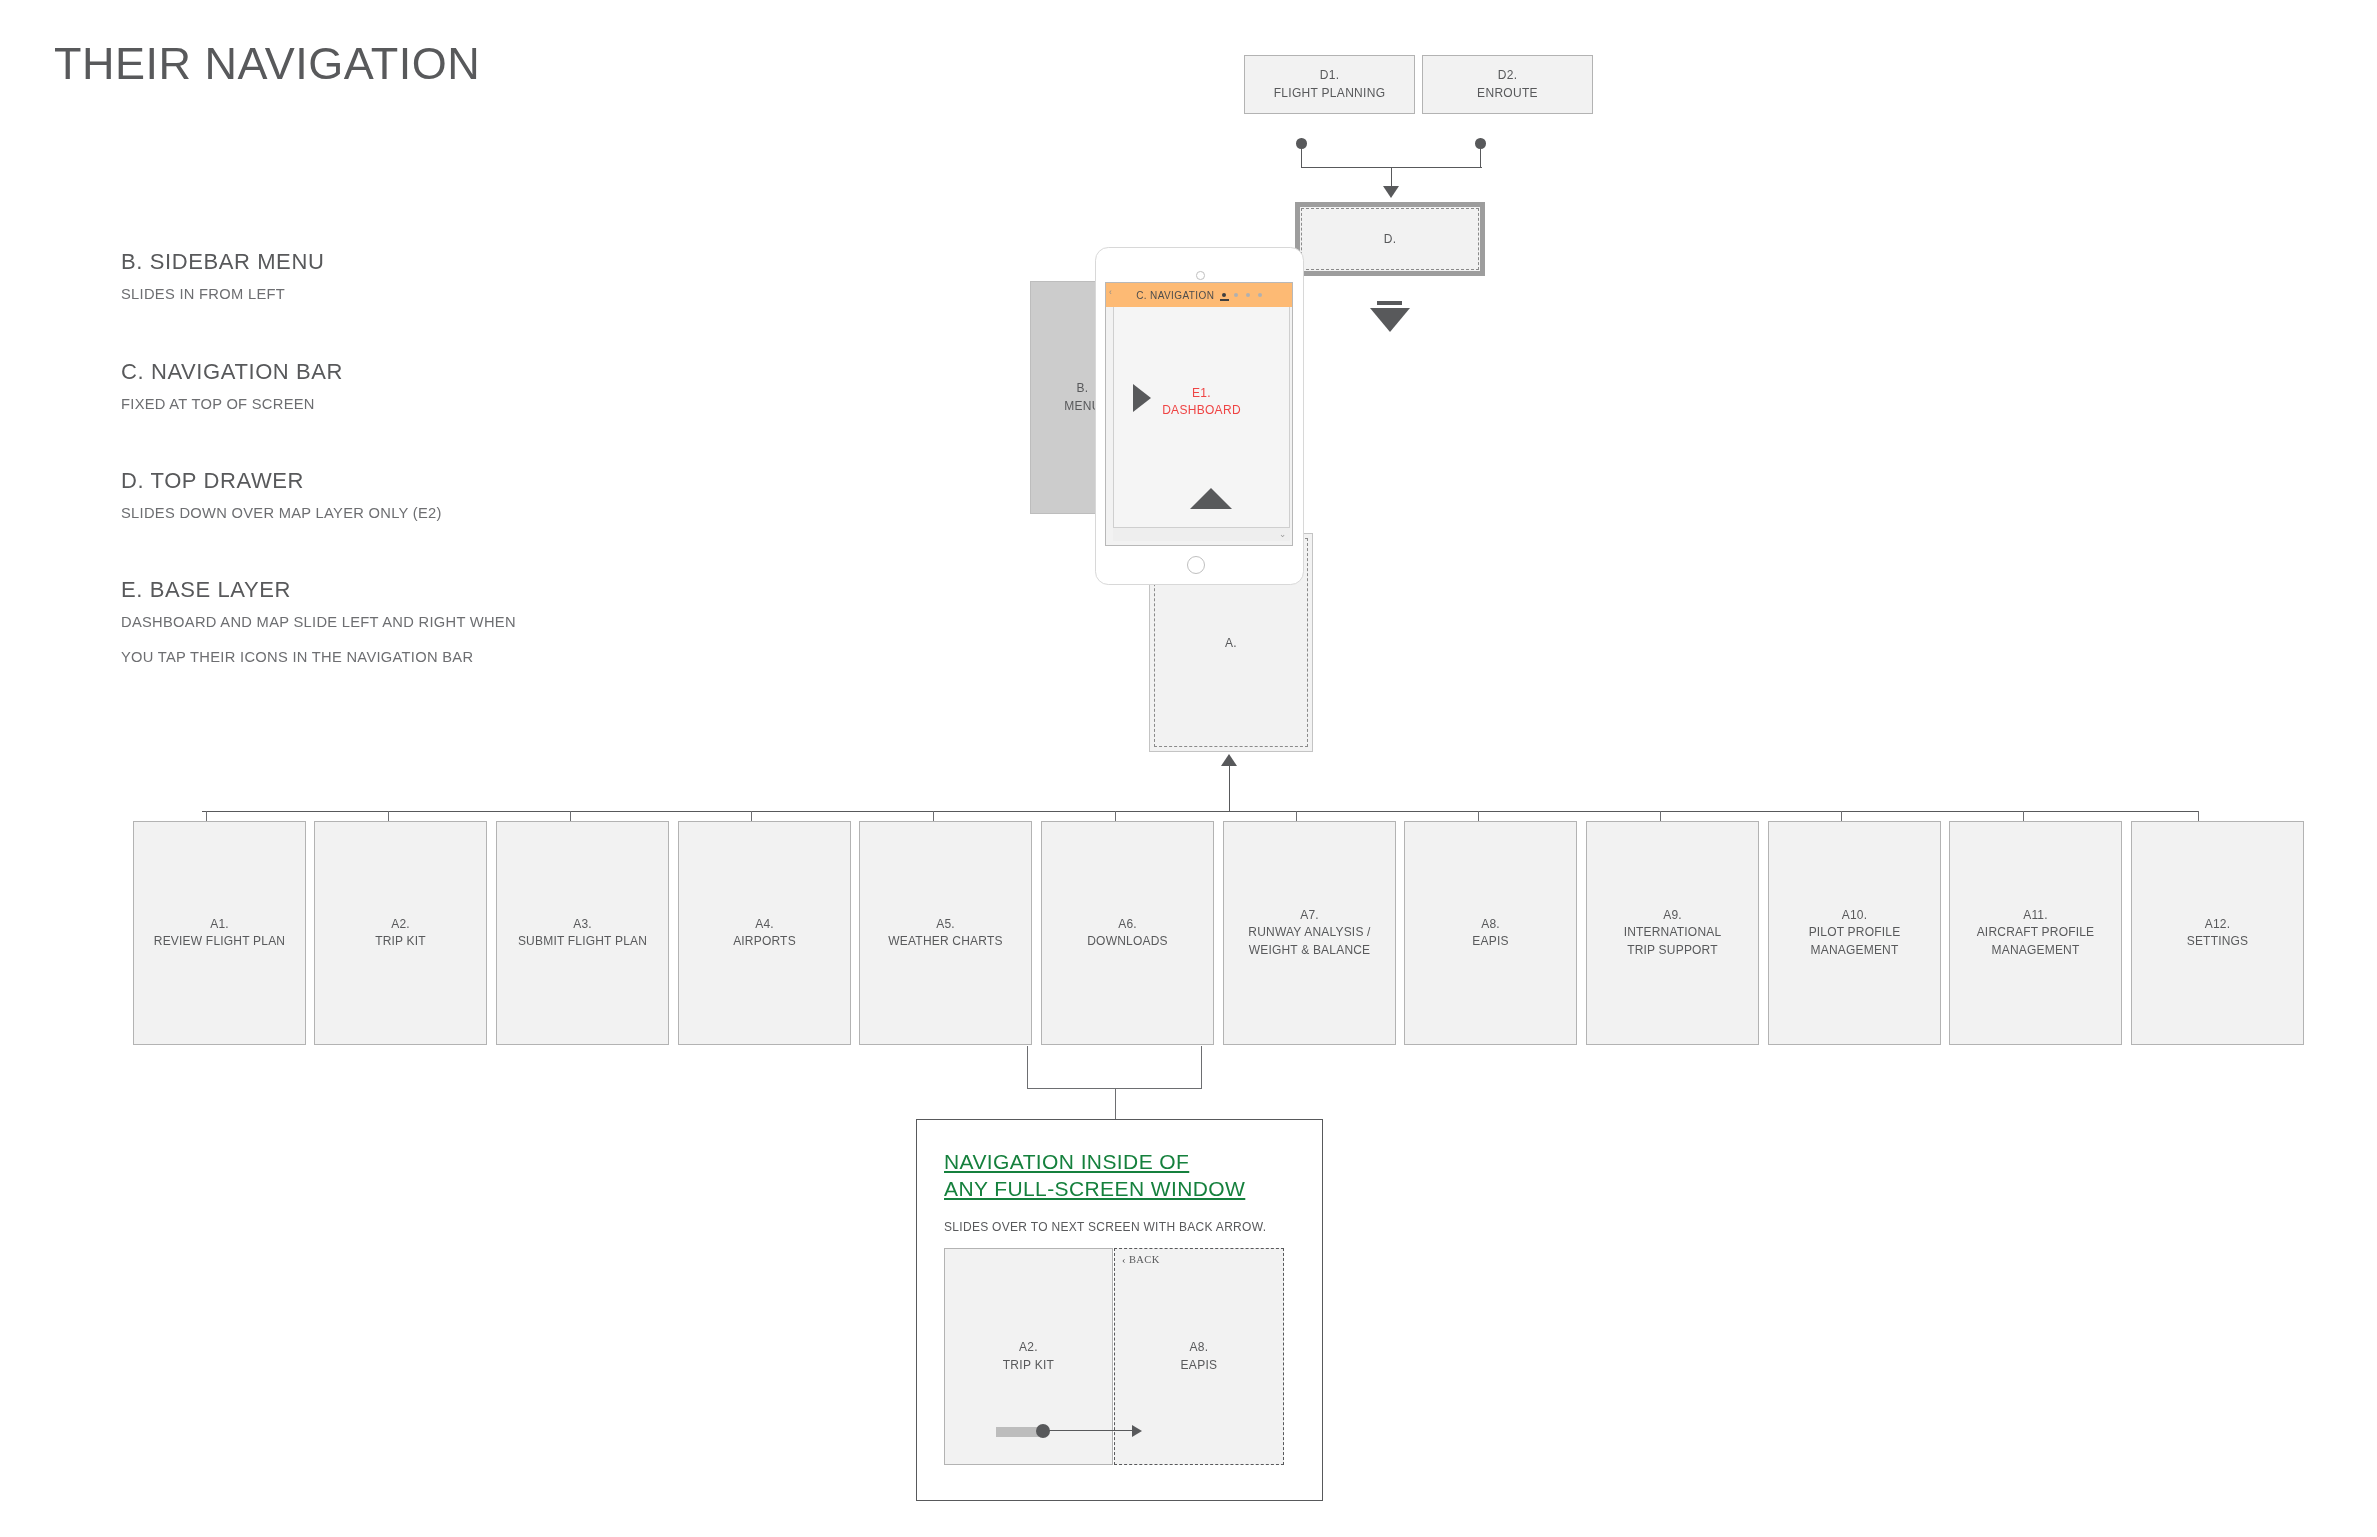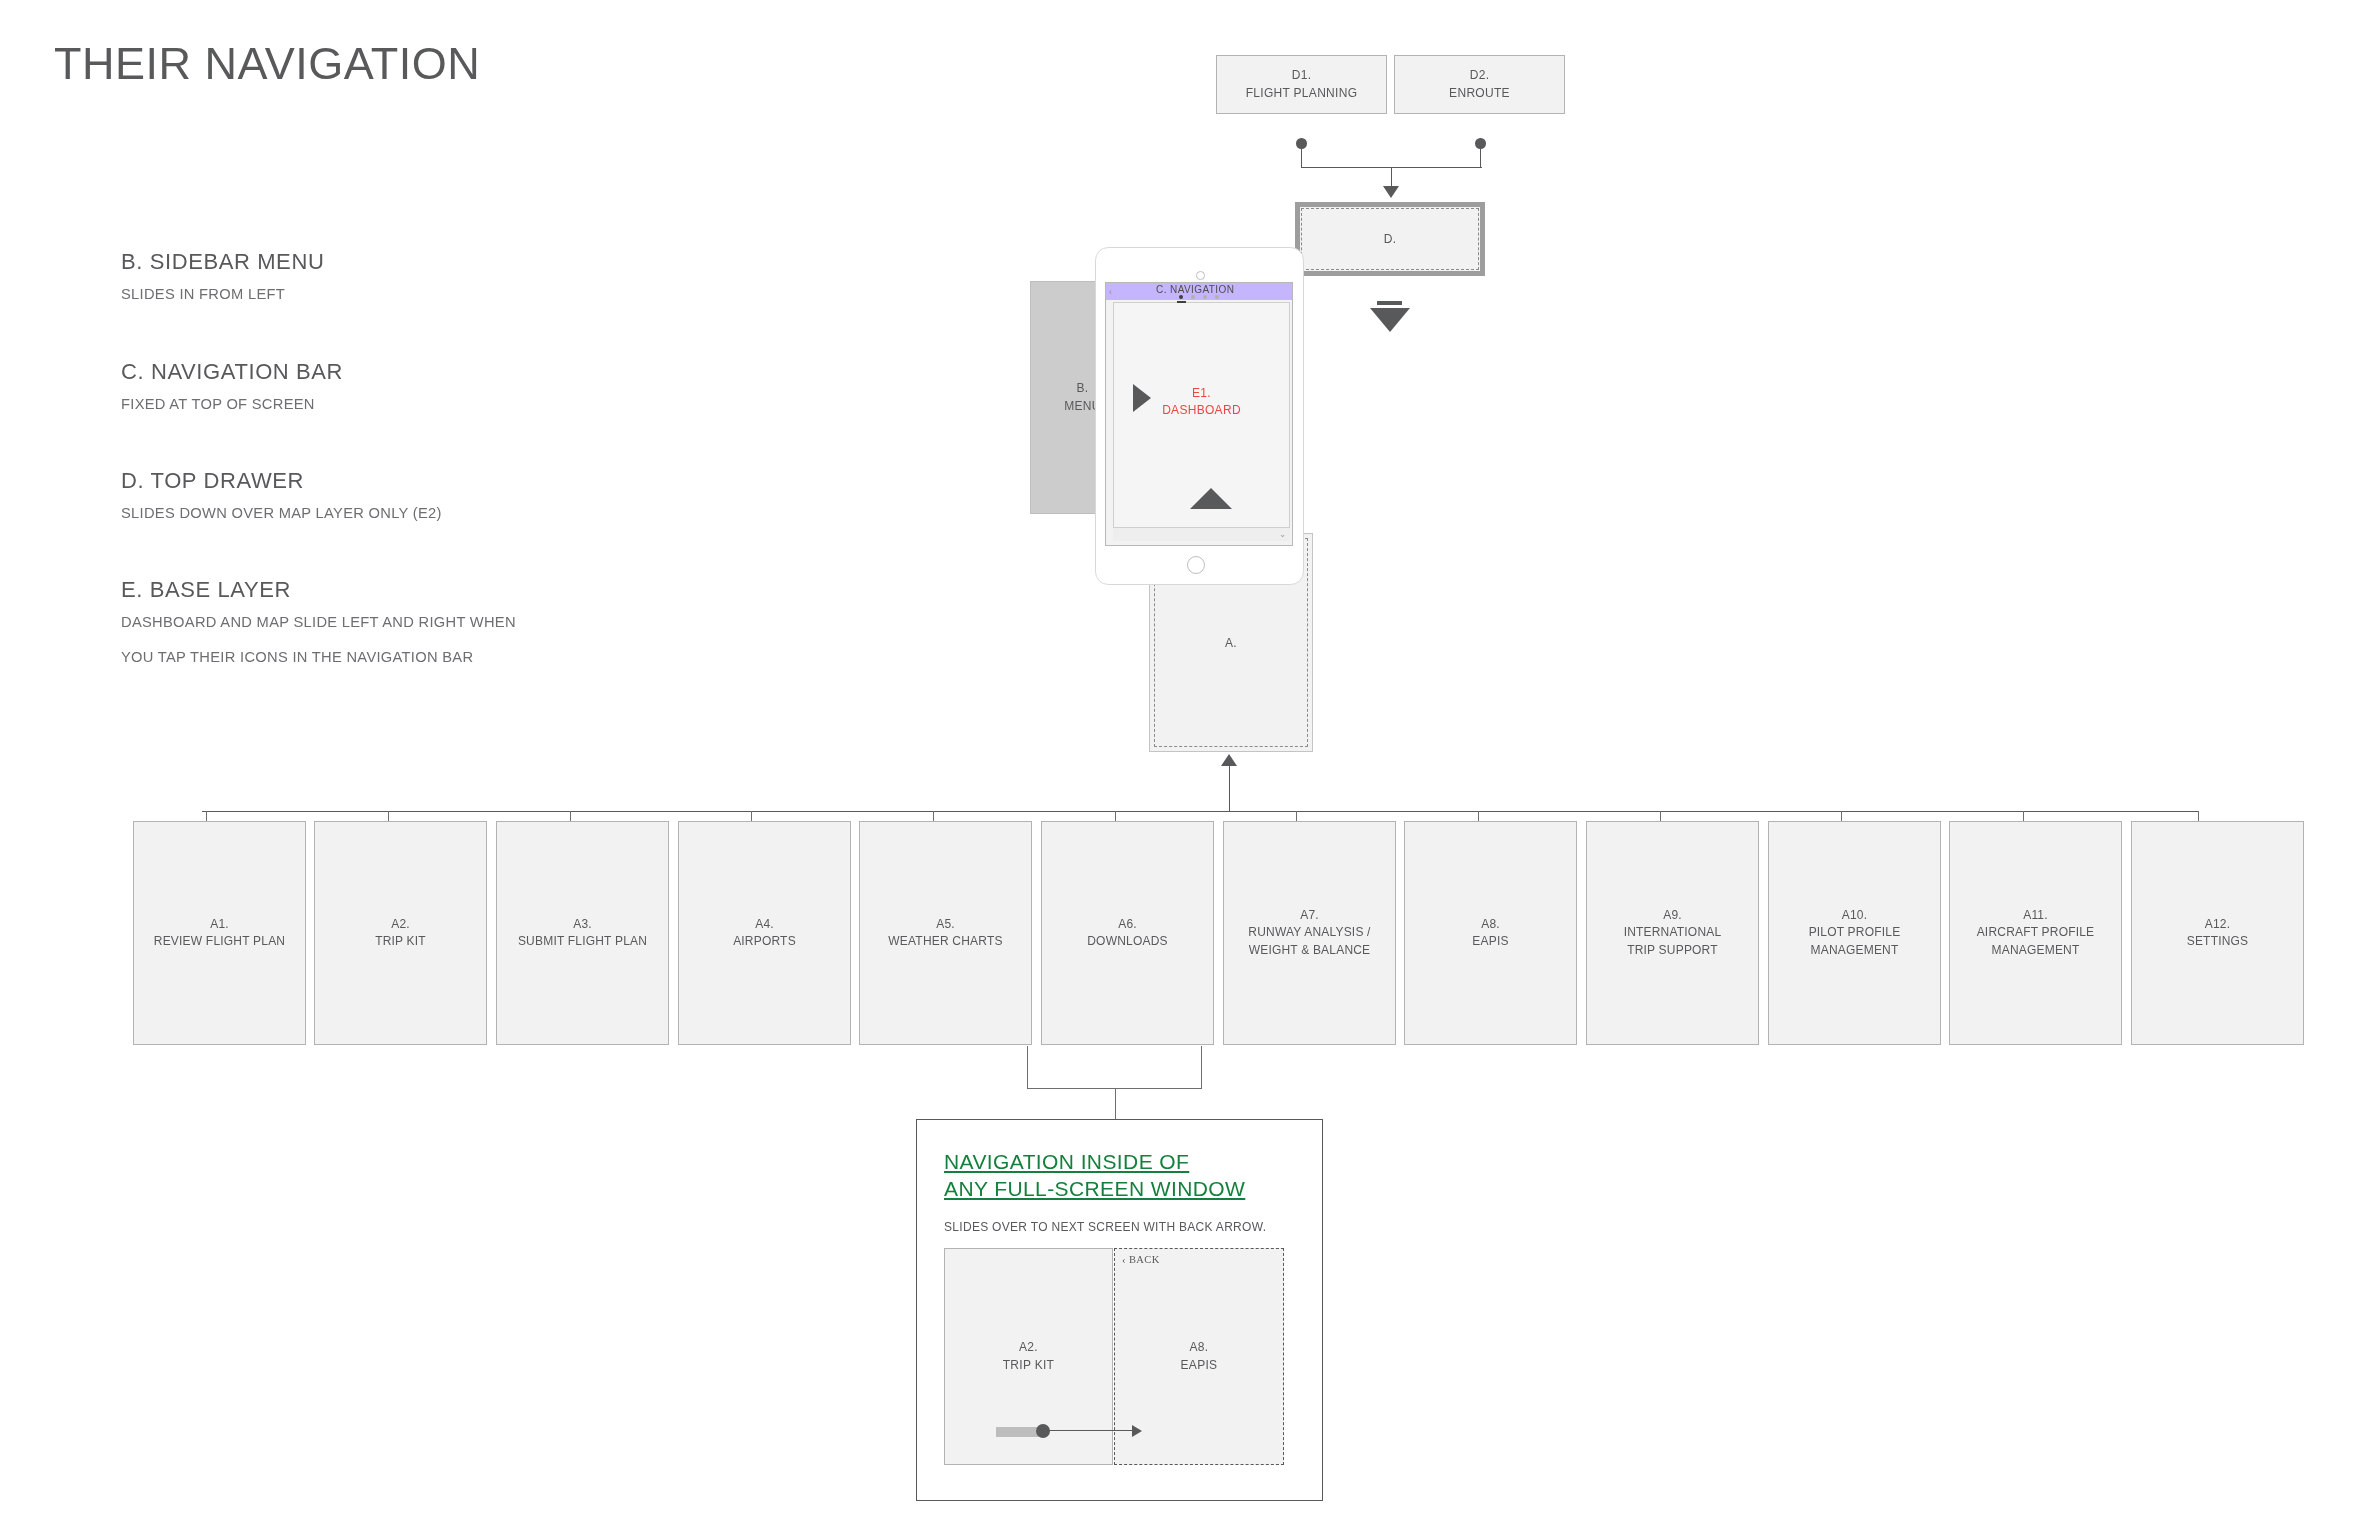--- a/index.html
+++ b/index.html
@@ -50,20 +50,21 @@
     background:#f2f2f2;
     border:1px solid #b3b3b3;
     display:flex;
     align-items:center;
     justify-content:center;
     text-align:center;
     font-size:12px;
     line-height:1.42;
     letter-spacing:0.3px;
     color:#58595b;
+    margin-left:28px;
   }
   .wirebox .lbl{white-space:pre-line;}
 
   
   #d1{left:1216px; top:55px; width:171px; height:59px;}
   #d2{left:1394px; top:55px; width:171px; height:59px;}
 
   
   .line-h{position:absolute;height:0;border-top:1.5px solid #58595b;}
   .line-v{position:absolute;width:0;border-left:1.5px solid #58595b;}
@@ -162,23 +163,23 @@
     left:1187px; top:556px; width:16px;height:16px;border-radius:50%;
     border:1.3px solid #bfbfbf;background:#fff;
   }
   #tab-screen{
     left:1105px; top:282px; width:188px; height:264px;
     box-sizing:border-box;
     background:#f2f2f2;
     border:1px solid #b8b8b8;
   }
   #navbar{
-    position:absolute;left:1106px;top:283px;width:186px;height:17px;
-    background:#c4b5fd;
-    display:flex;align-items:center;justify-content:center;flex-direction:column;
+    position:absolute;left:1106px;top:283px;width:186px;height:24px;
+    background:#fdba74;
+    display:flex;align-items:center;justify-content:center;
   }
   #navbar .navtitle{
     font-size:10px;letter-spacing:0.4px;color:#4d4d4d;
     margin-right:7.6px;
   }
   .navdots{display:flex;align-items:center;gap:7.6px;}
   .navdot{width:4.3px;height:4.3px;border-radius:50%;background:#b0b0b0;}
   .navdot.active{background:#3f3f3f;position:relative;}
   .navdot.active:after{
     content:"";position:absolute;left:-1.9px;top:6.2px;width:8.6px;height:1.9px;background:#3f3f3f;

